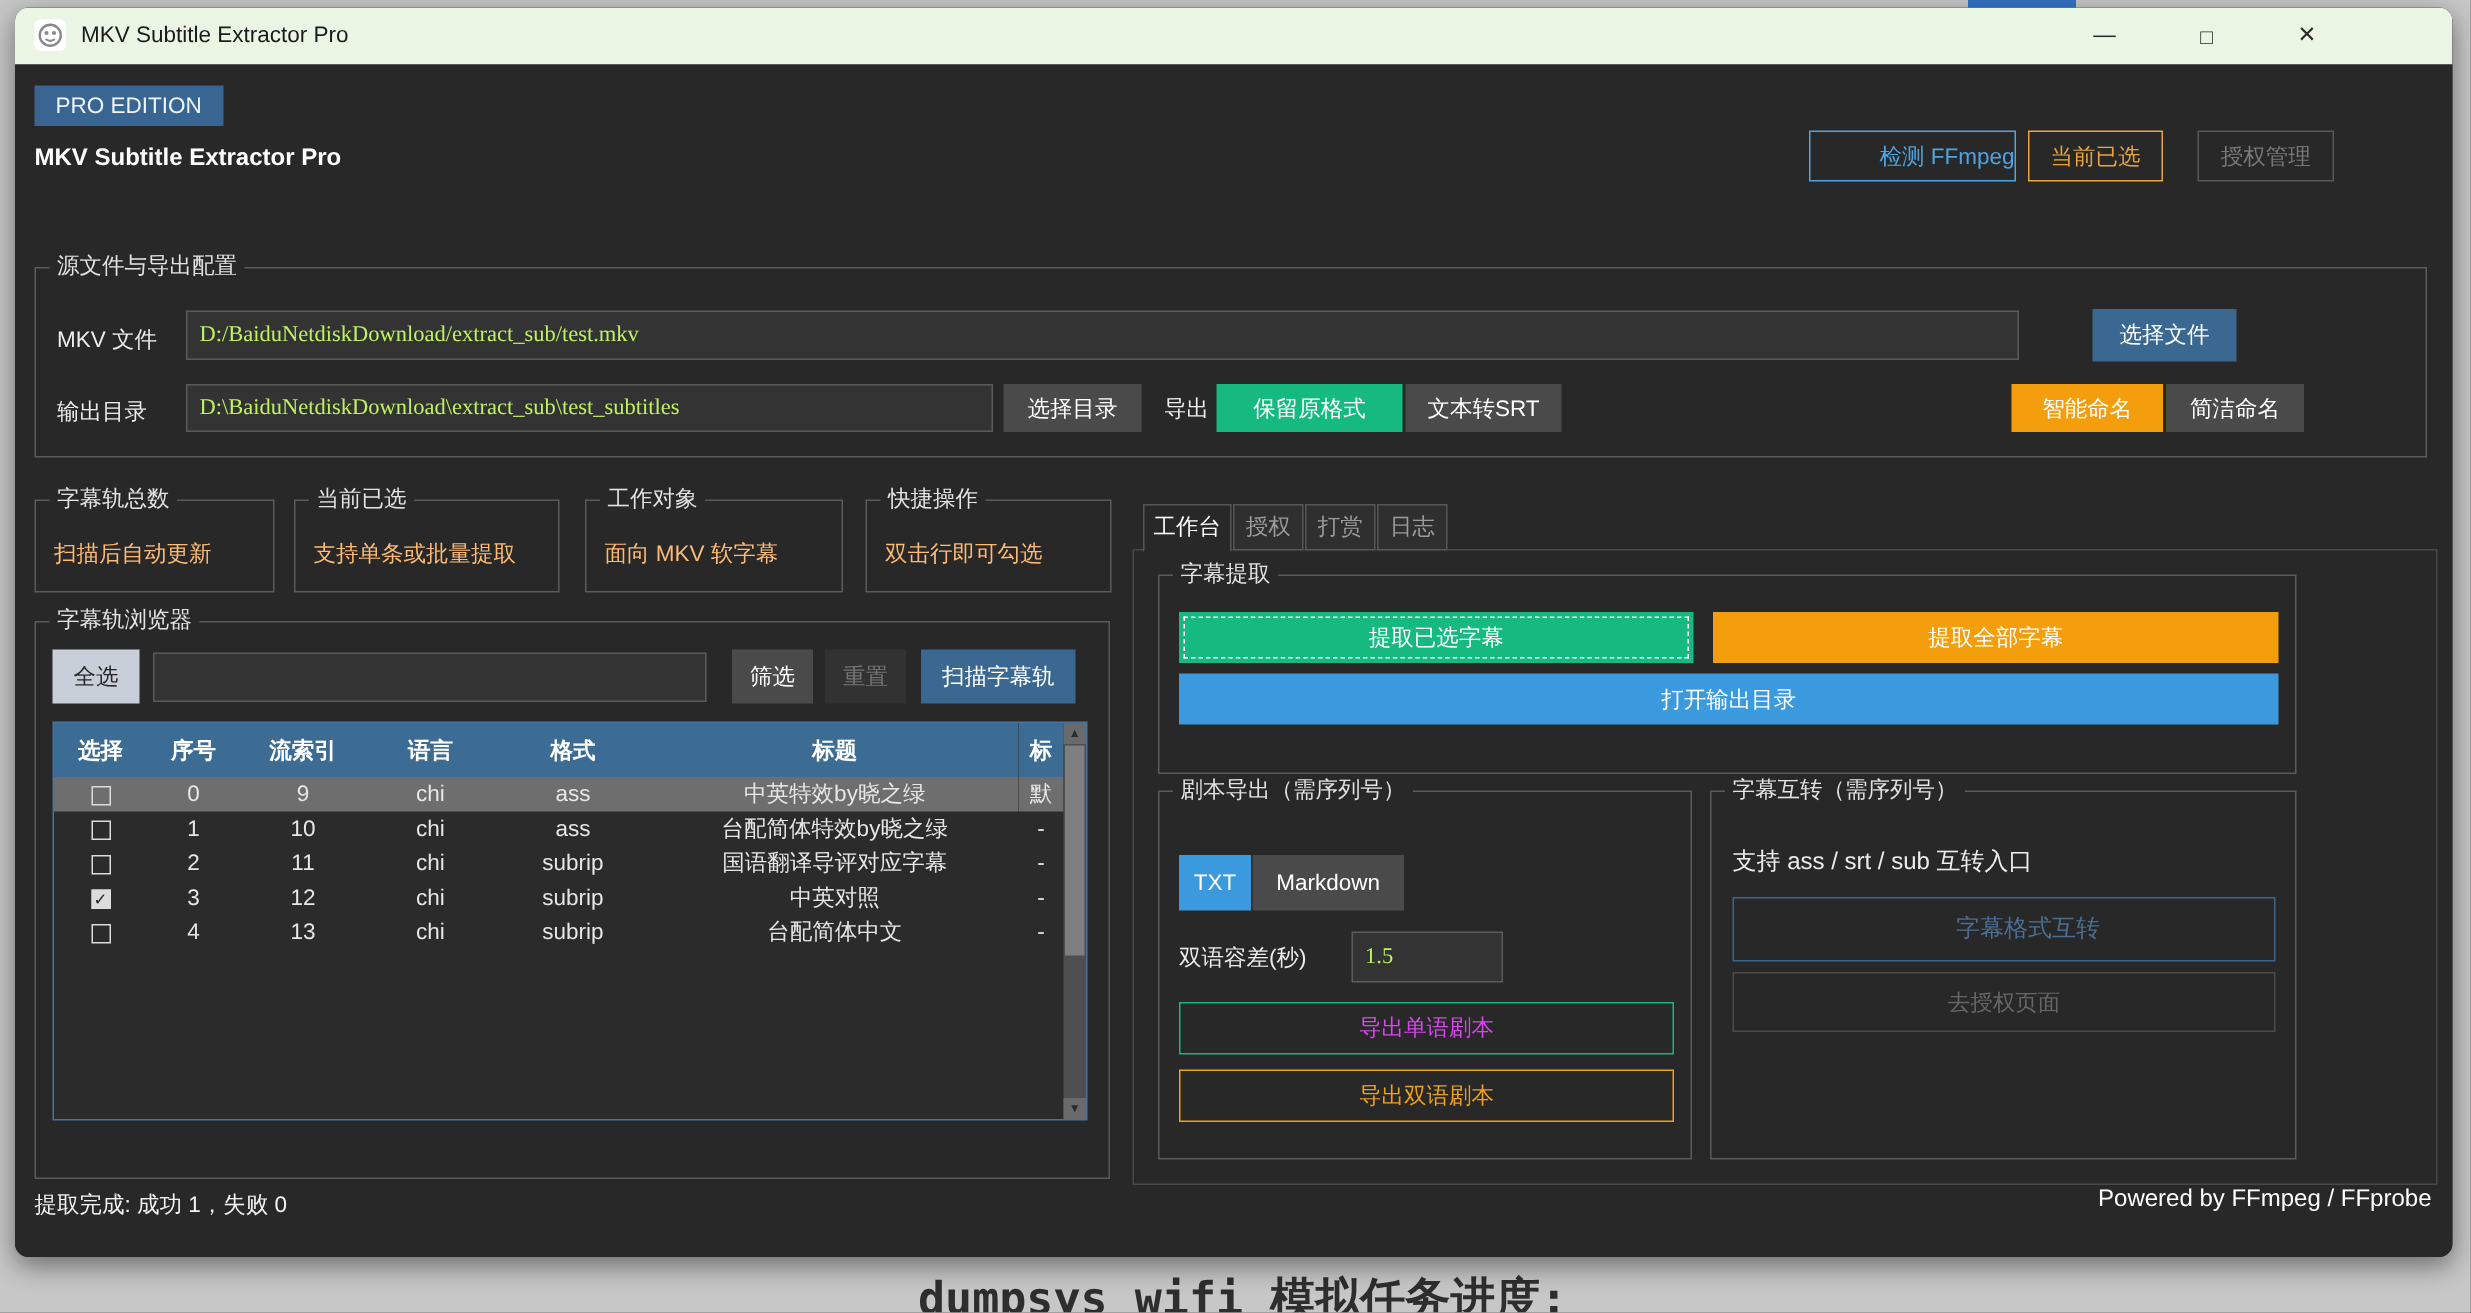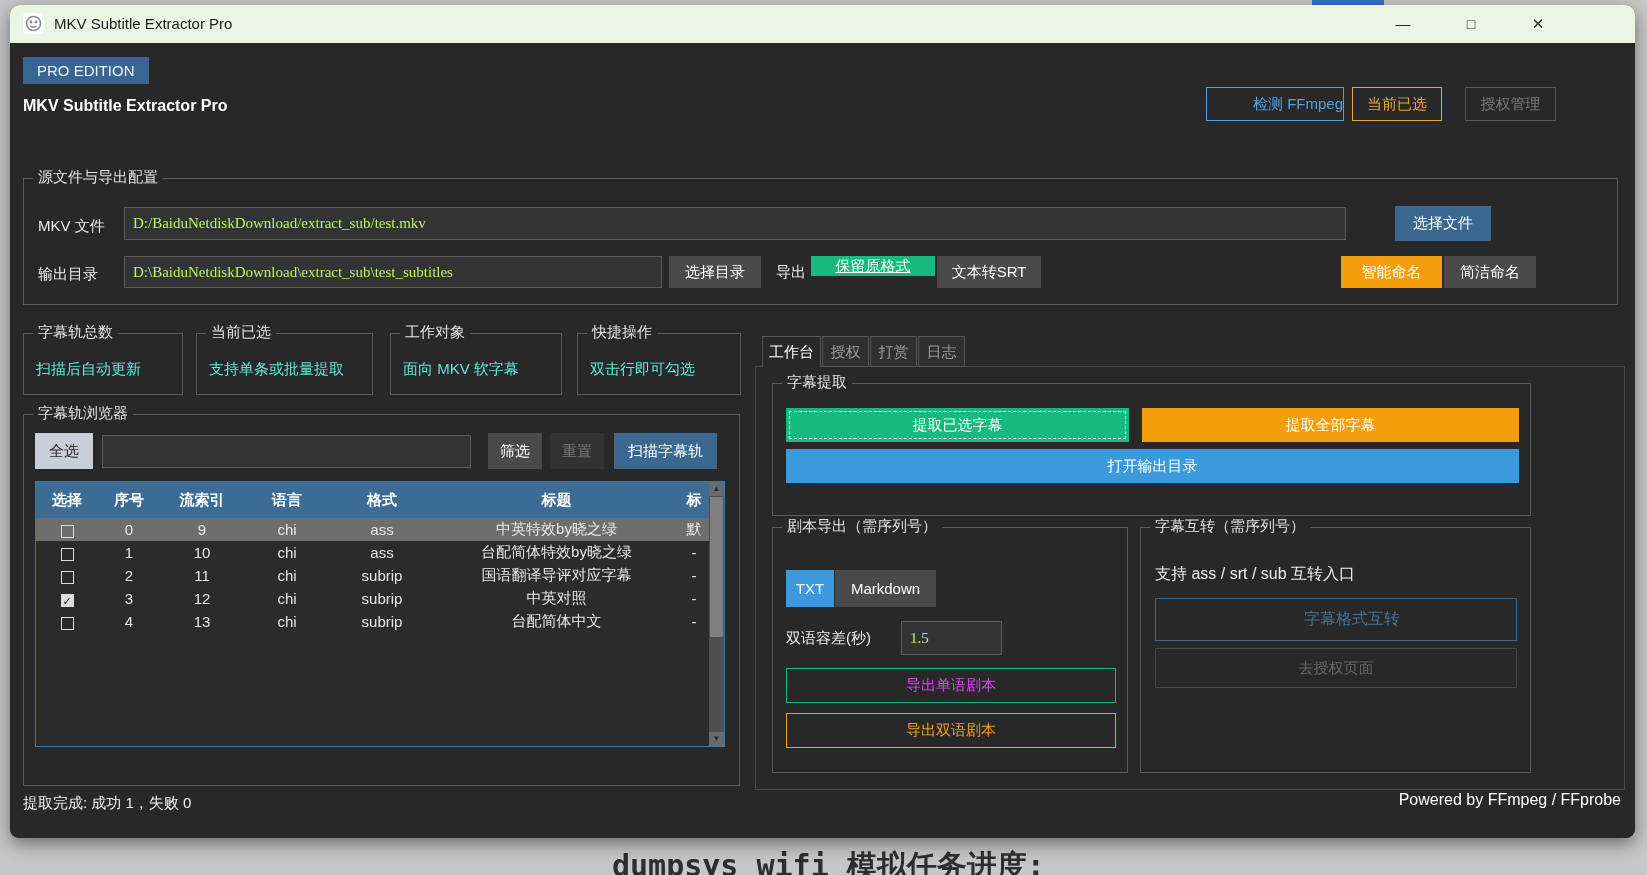--- a/index.html
+++ b/index.html
@@ -42,21 +42,21 @@
   .hb-license { left:1440px; top:44px; width:91px; height:34px;margin-left:15px; }
 
   .group { position:absolute; border:1px solid #5b5b5b; }
   .group-label { position:absolute; top:-11px; left:9px; background:#282828; padding:0 5px; font-size:15px; color:#e2e2e2; white-space:nowrap; }
 
   .g-source { left:13px; top:135px; width:1595px; height:127px; }
   .lbl { position:absolute; font-size:15px; color:#ececec; white-space:nowrap; }
   .field { position:absolute; background:#333; border:1px solid #5b5b5b; color:#bef264; font-size:15px; font-family:Liberation Serif, serif; padding:0 8px; }
 
   .g-info { top:290px; height:62px; }
-  .info-content { position:absolute; left:12px; top:26px; font-size:15px; color:#5eead4; white-space:nowrap; }
+  .info-content { position:absolute; left:12px; top:26px; font-size:15px; color:#fdba74; white-space:nowrap; }
 
   .g-tracks { left:13px; top:371px; width:717px; height:372px; }
   .tbl-wrap { position:absolute; left:11px; top:66px; width:690px; height:266px; border:1px solid #46749e; background:#2b2b2b; }
   table.tracks { border-collapse:collapse; table-layout:fixed; width:673px; }
   table.tracks th { background:#3c6c93; color:#fff; font-size:15px; font-weight:bold; height:36px; text-align:center; white-space:nowrap; overflow:hidden; }
   table.tracks td { color:#e6e6e6; font-size:15px; height:23px; text-align:center; white-space:nowrap; overflow:hidden; }
   tr.hl td { background:#6e6e6e; }
   .checkbox { display:inline-block; width:13px; height:13px; border:1px solid #dcdcdc; line-height:12px; font-size:11px; color:#222; vertical-align:middle; }
   .checkbox.checked { background:#dcdcdc; }
   .checkbox.checked::after { content:"✓"; }
@@ -112,21 +112,21 @@
       <div class="group g-source">
         <span class="group-label">源文件与导出配置</span>
         <span class="lbl" style="left:14px; top:38px;">MKV 文件</span>
         <input class="field" style="left: 100px; top: 28px; width: 1222px; height: 33px;" value="D:/BaiduNetdiskDownload/extract_sub/test.mkv">
         <button class="btn steel" style="left:1371px; top:27px; width:96px; height:35px;">选择文件</button>
 
         <span class="lbl" style="left:14px; top:86px;">输出目录</span>
         <input class="field" style="left: 100px; top: 77px; width: 538px; height: 32px;" value="D:\BaiduNetdiskDownload\extract_sub\test_subtitles">
         <button class="btn gray" style="left:645px; top:77px; width:92px; height:32px;">选择目录</button>
         <span class="lbl" style="left:752px; top:84px;">导出</span>
-        <button class="btn green" style="left:787px; top:77px; width:124px; height:20px;text-decoration:underline;">保留原格式</button>
+        <button class="btn green" style="left:787px; top:77px; width:124px; height:32px;">保留原格式</button>
         <button class="btn gray" style="left:913px; top:77px; width:104px; height:32px;">文本转SRT</button>
         <button class="btn orange" style="left:1317px; top:77px; width:101px; height:32px;">智能命名</button>
         <button class="btn gray" style="left:1420px; top:77px; width:92px; height:32px;">简洁命名</button>
       </div>
 
       <div class="group g-info" style="left:13px; width:160px;">
         <span class="group-label">字幕轨总数</span>
         <span class="info-content">扫描后自动更新</span>
       </div>
       <div class="group g-info" style="left:186px; width:177px;text-decoration:underline;">

